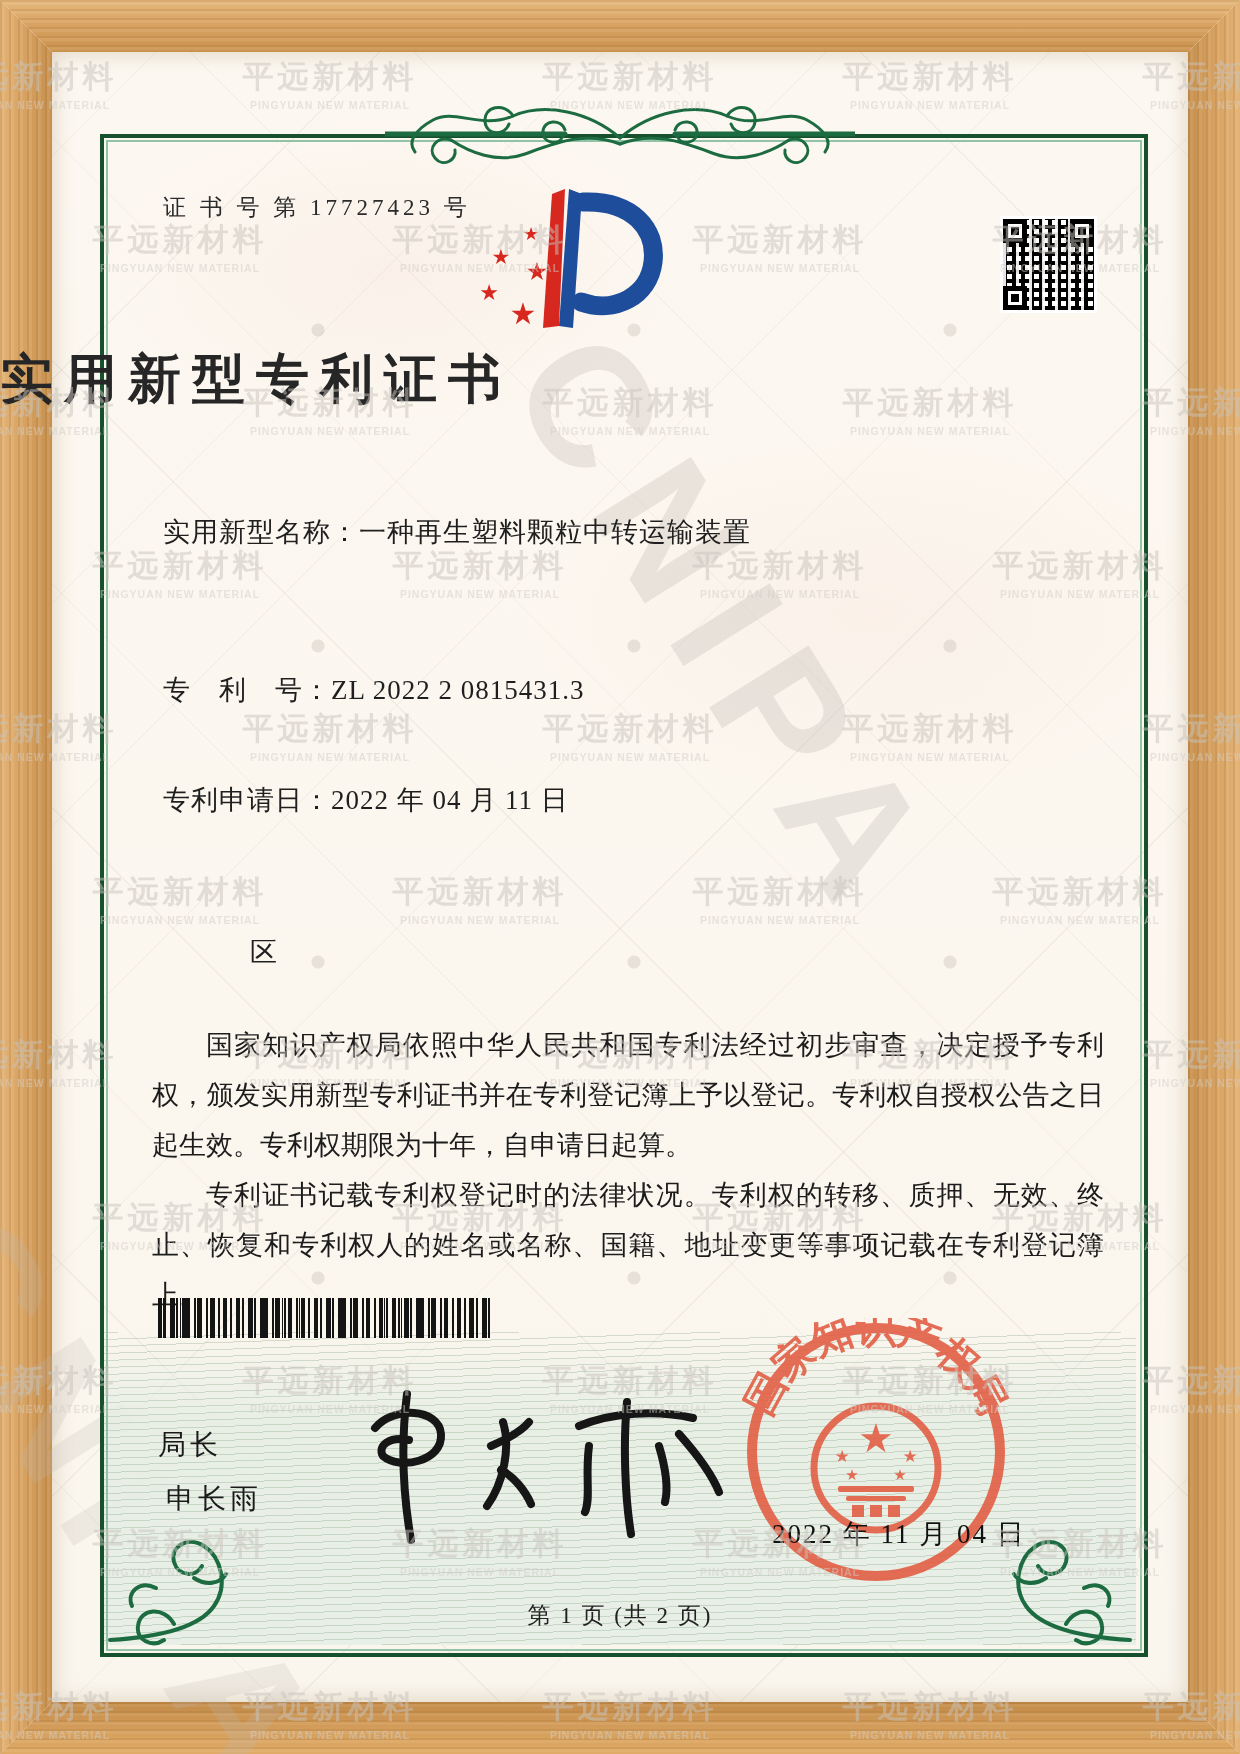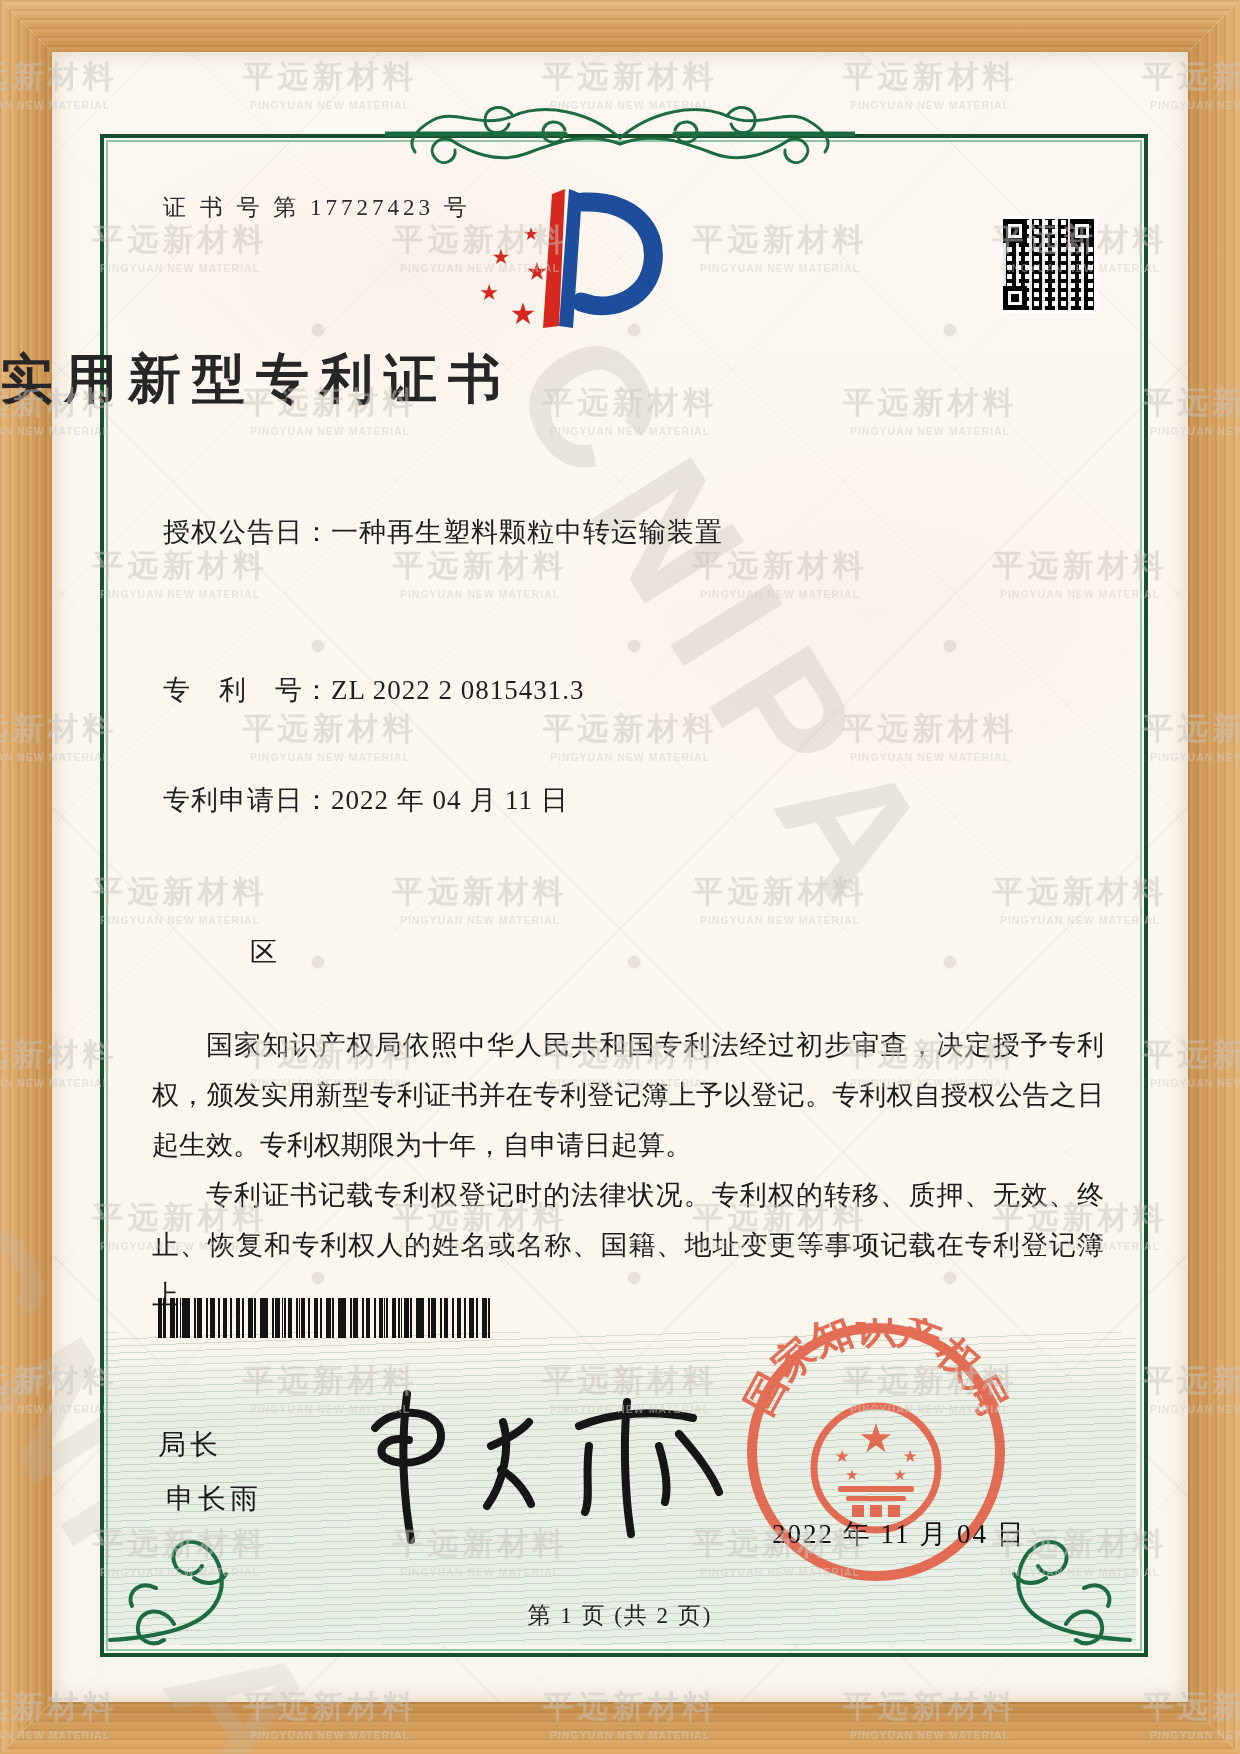--- a/index.html
+++ b/index.html
@@ -162,21 +162,21 @@
 
   <div class="abs qr">
     <div class="qr-pattern"></div>
     <div class="finder f-tl"></div>
       <div class="finder f-tr"></div>
       <div class="finder f-bl"></div>
   </div>
 
   <div class="abs title">实用新型专利证书</div>
 
-  <div class="abs row row-name"><span>授权公告日：</span><span>一种再生塑料颗粒中转运输装置</span></div>
+  <div class="abs row row-name"><span>实用新型名称：</span><span>一种再生塑料颗粒中转运输装置</span></div>
   <div class="abs row row-patno"><span>专　利　号：</span><span>ZL 2022 2 0815431.3</span></div>
   <div class="abs row row-appdate"><span>专利申请日：</span><span>2022 年 04 月 11 日</span></div>
   <div class="abs row row-addr2">区</div>
 
   <div class="abs paras">
     <p>国家知识产权局依照中华人民共和国专利法经过初步审查，决定授予专利权，颁发实用新型专利证书并在专利登记簿上予以登记。专利权自授权公告之日起生效。专利权期限为十年，自申请日起算。</p>
     <p>专利证书记载专利权登记时的法律状况。专利权的转移、质押、无效、终止、恢复和专利权人的姓名或名称、国籍、地址变更等事项记载在专利登记簿上。</p>
   </div>
 
   <div class="abs barcode"></div>

